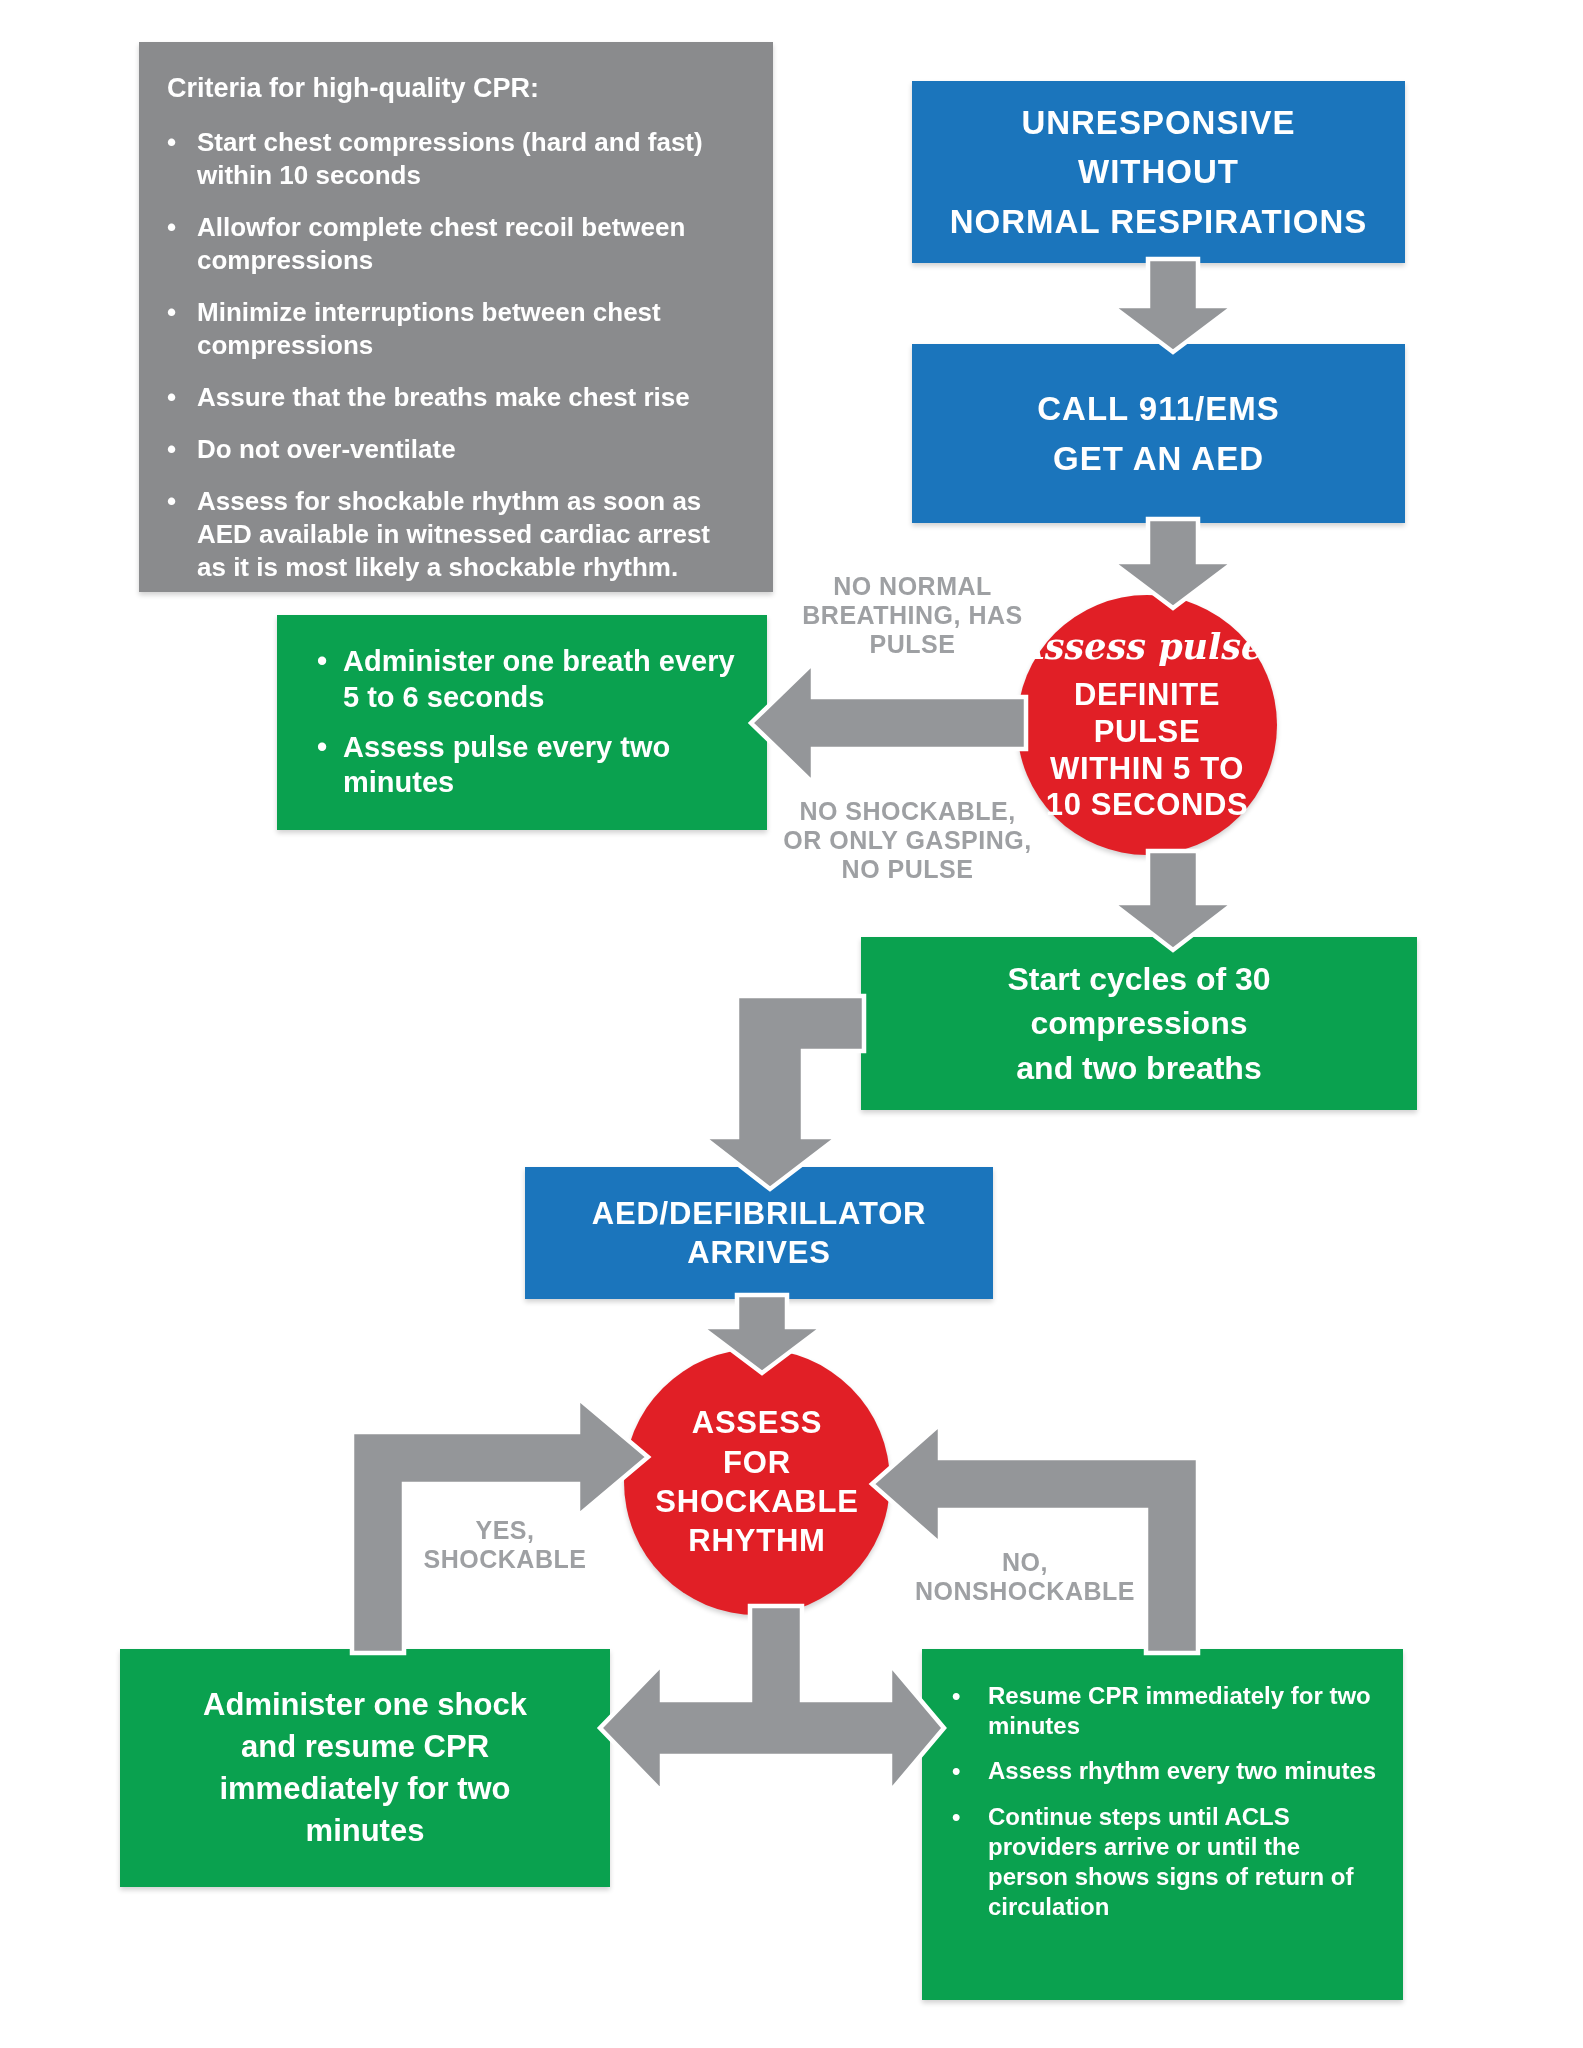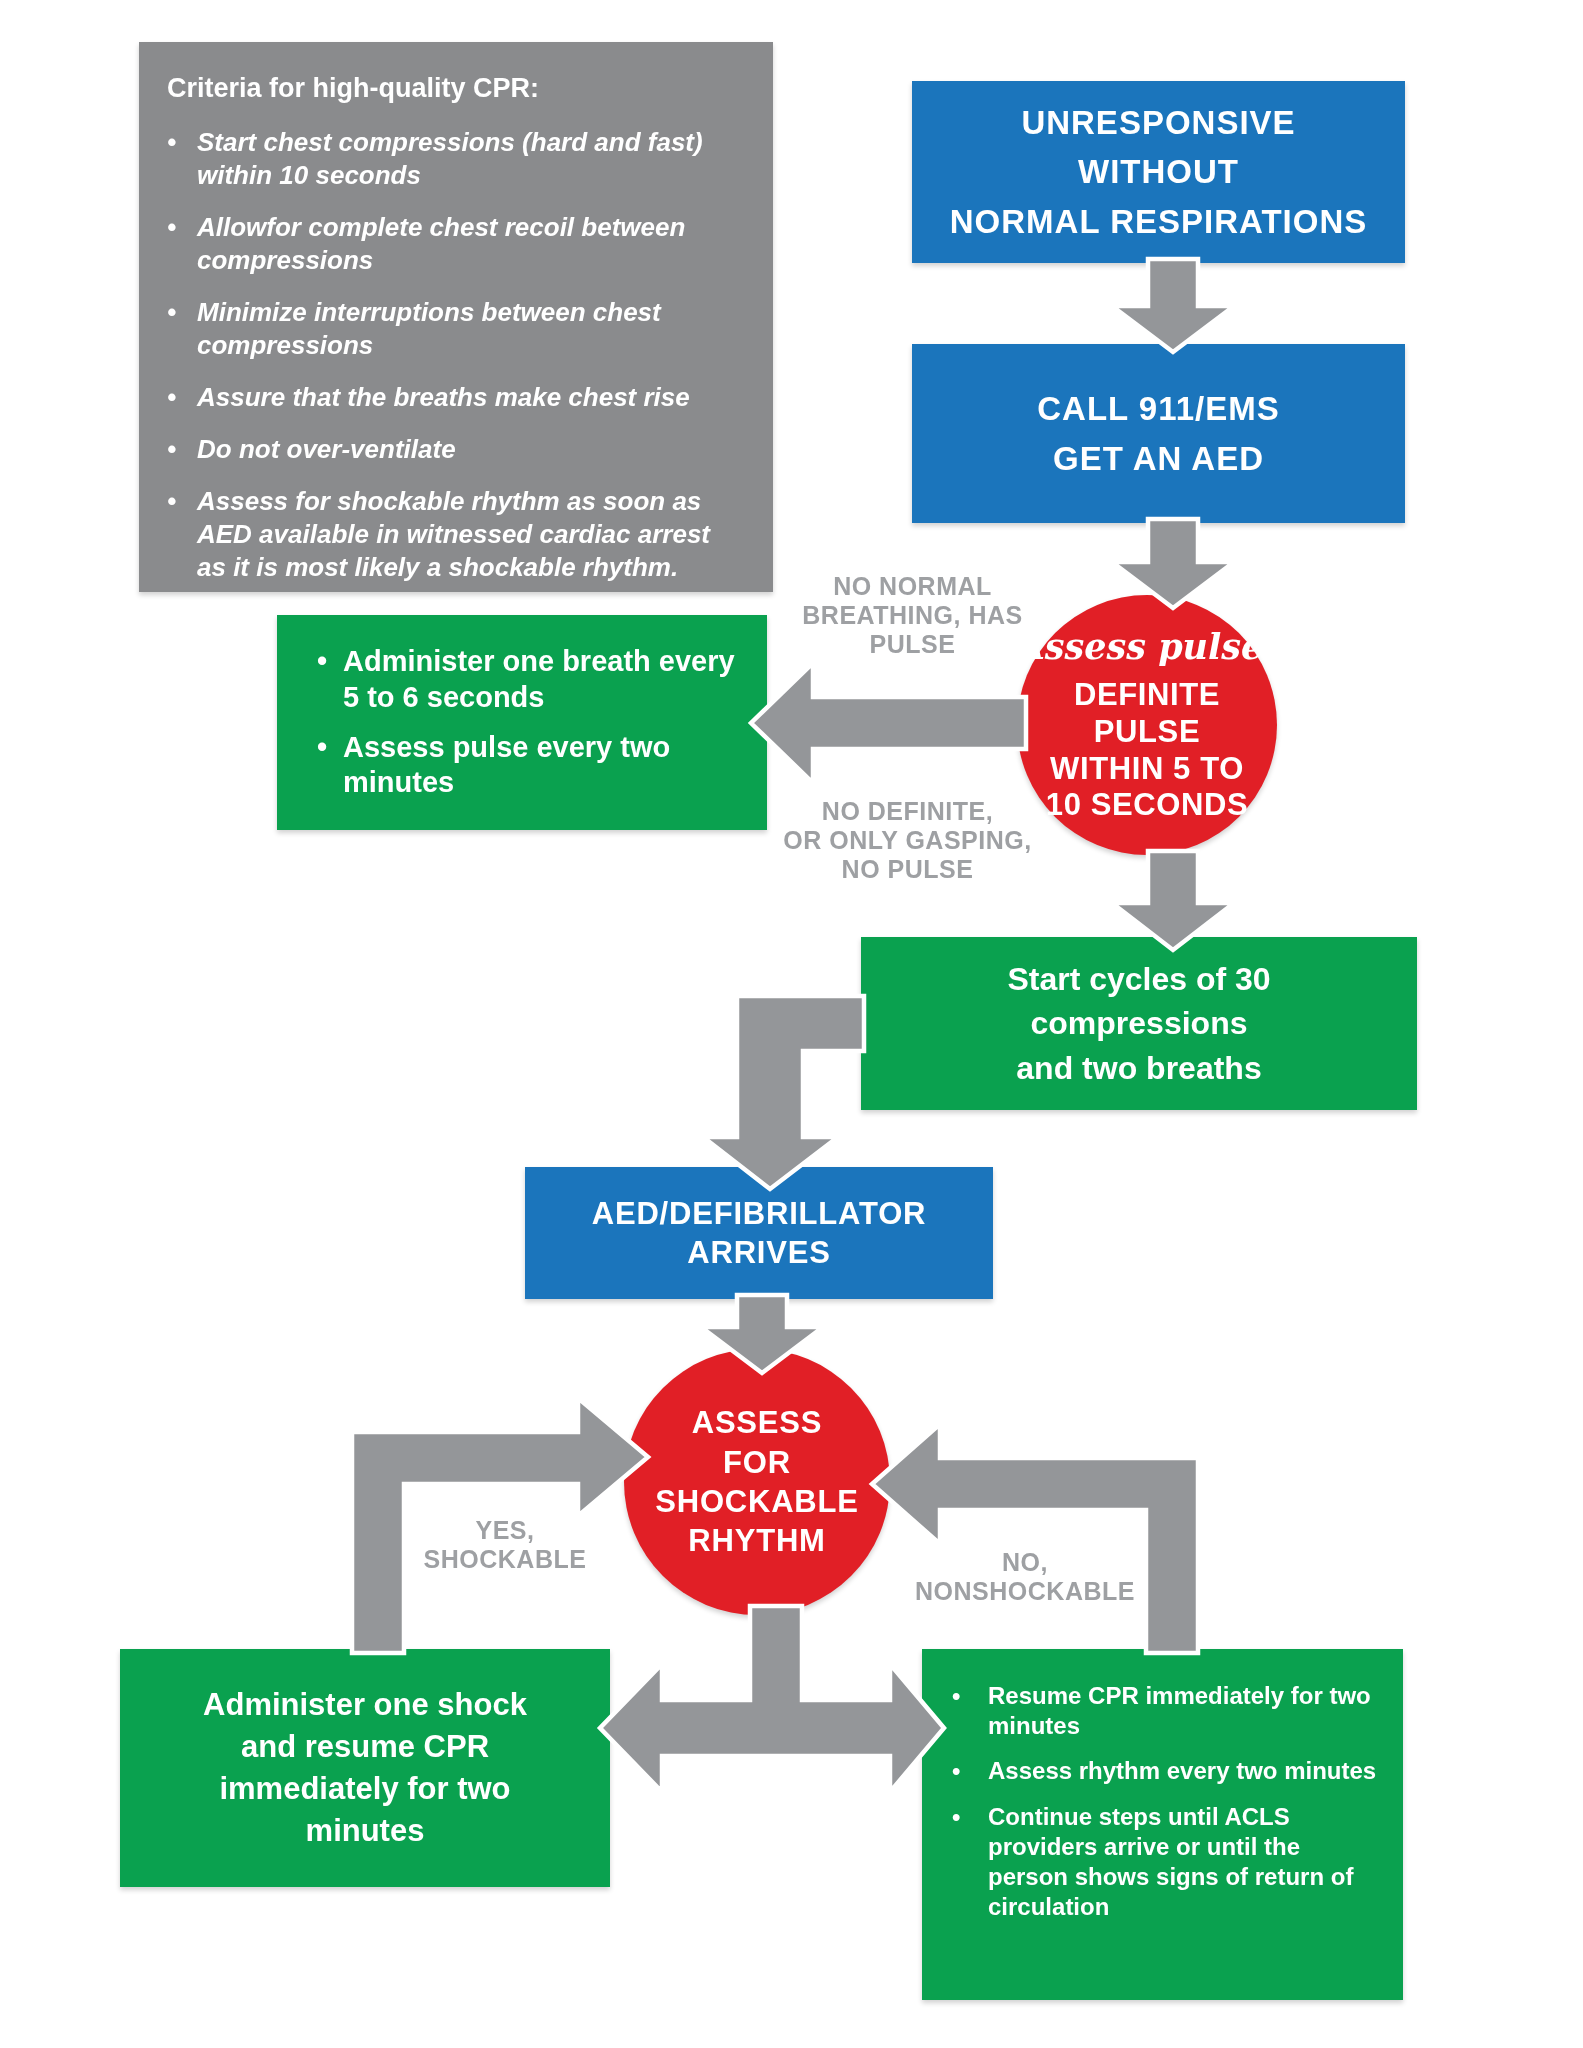--- a/index.html
+++ b/index.html
@@ -21,21 +21,21 @@
     box-shadow:0 3px 5px rgba(0,0,0,0.18);
   }
   .panel{
     background:var(--panel-gray);color:#fff;z-index:1;padding:30px 34px 20px 28px;
     box-shadow:0 3px 5px rgba(0,0,0,0.18);
   }
   .panel-title{font-size:27px;line-height:1.25;margin:0 0 20px 0;}
   ul.blist{list-style:none;margin:0;padding:0;}
   ul.blist li{position:relative;margin:0 0 19px 0;}
   ul.blist li::before{content:"\2022";position:absolute;left:0;top:0;}
-  .panel ul.blist li{padding-left:30px;font-size:26px;line-height:1.27;font-style:italic;}
+  .panel ul.blist li{padding-left:30px;font-size:26px;line-height:1.27;}
   .caps{letter-spacing:1px;}
   .boxline{white-space:nowrap;}
   .bigtext{font-size:33px;line-height:1.5;letter-spacing:1px;}
   .medtext{font-size:31px;line-height:1.27;letter-spacing:0.8px;}
   .greentext{font-size:32px;line-height:1.38;}
   .g4text{font-size:31px;line-height:1.35;}
   .script-head{
     font-family:"DejaVu Serif","Liberation Serif",serif;font-style:italic;
     font-size:35px;letter-spacing:0;margin-bottom:10px;
   }
@@ -94,21 +94,21 @@
   </div>
 
   <div class="abs box green g1" style="left:277px;top:615px;width:490px;height:215px;align-items:flex-start;padding:20px 24px 6px 40px;text-align:left;">
     <ul class="blist">
       <li>Administer one breath every 5 to 6 seconds</li>
       <li>Assess pulse every two minutes</li>
     </ul>
   </div>
 
   <div class="abs flabel" style="left:775px;top:797px;width:265px;">
-    <div>NO DEFINITE,</div>
+    <div>NO SHOCKABLE,</div>
     <div>OR ONLY GASPING,</div>
     <div>NO PULSE</div>
   </div>
 
   <div class="abs box green greentext" style="left:861px;top:937px;width:556px;height:173px;">
     <div class="boxline">Start cycles of 30</div>
     <div class="boxline">compressions</div>
     <div class="boxline">and two breaths</div>
   </div>
 

